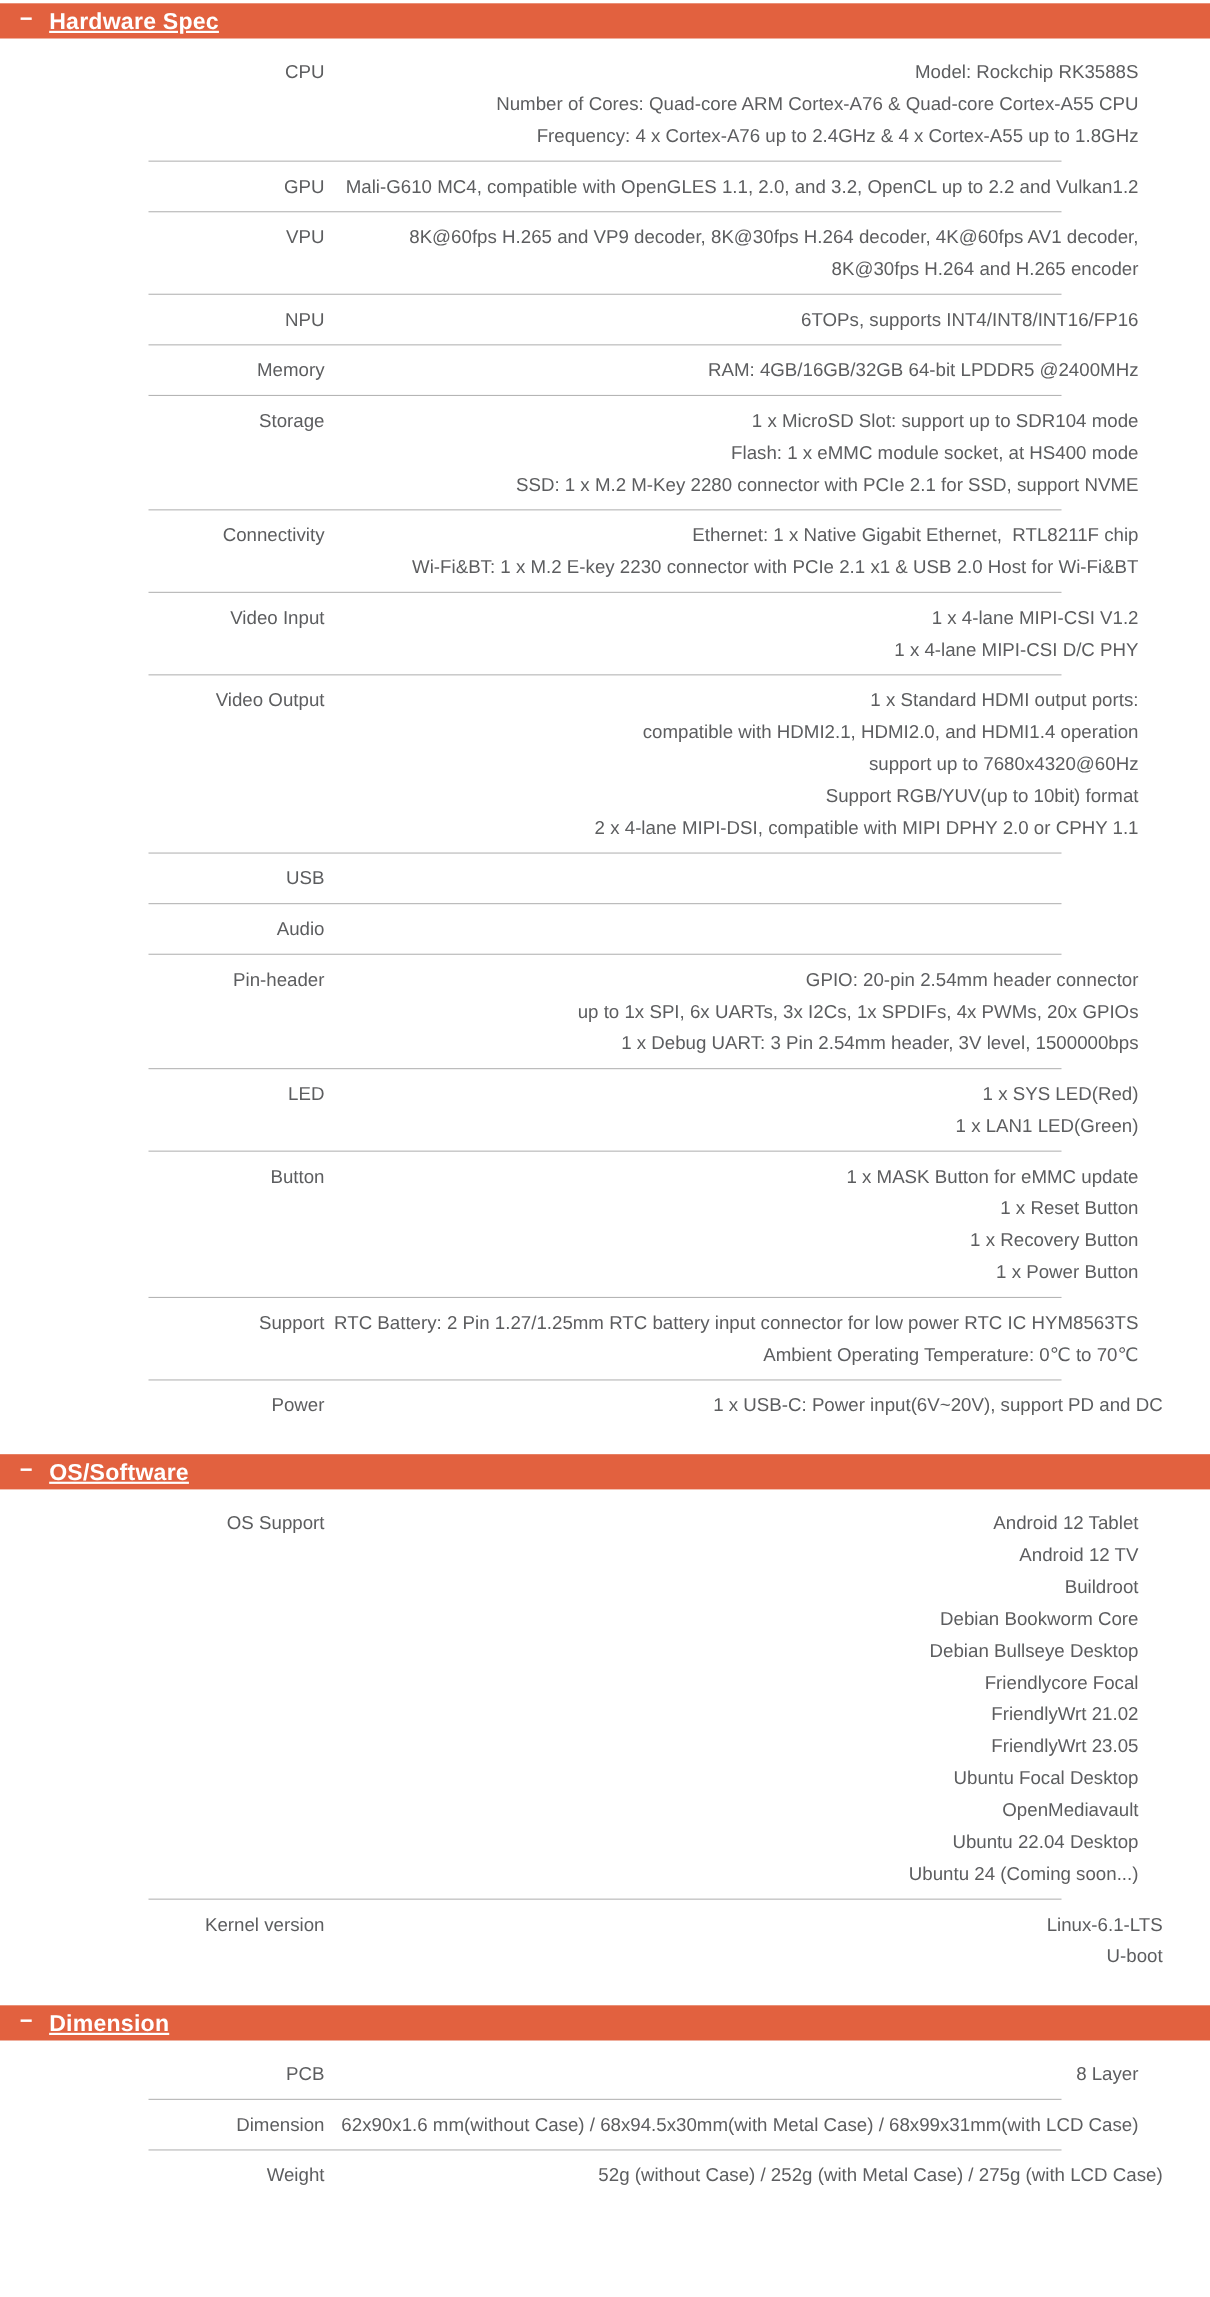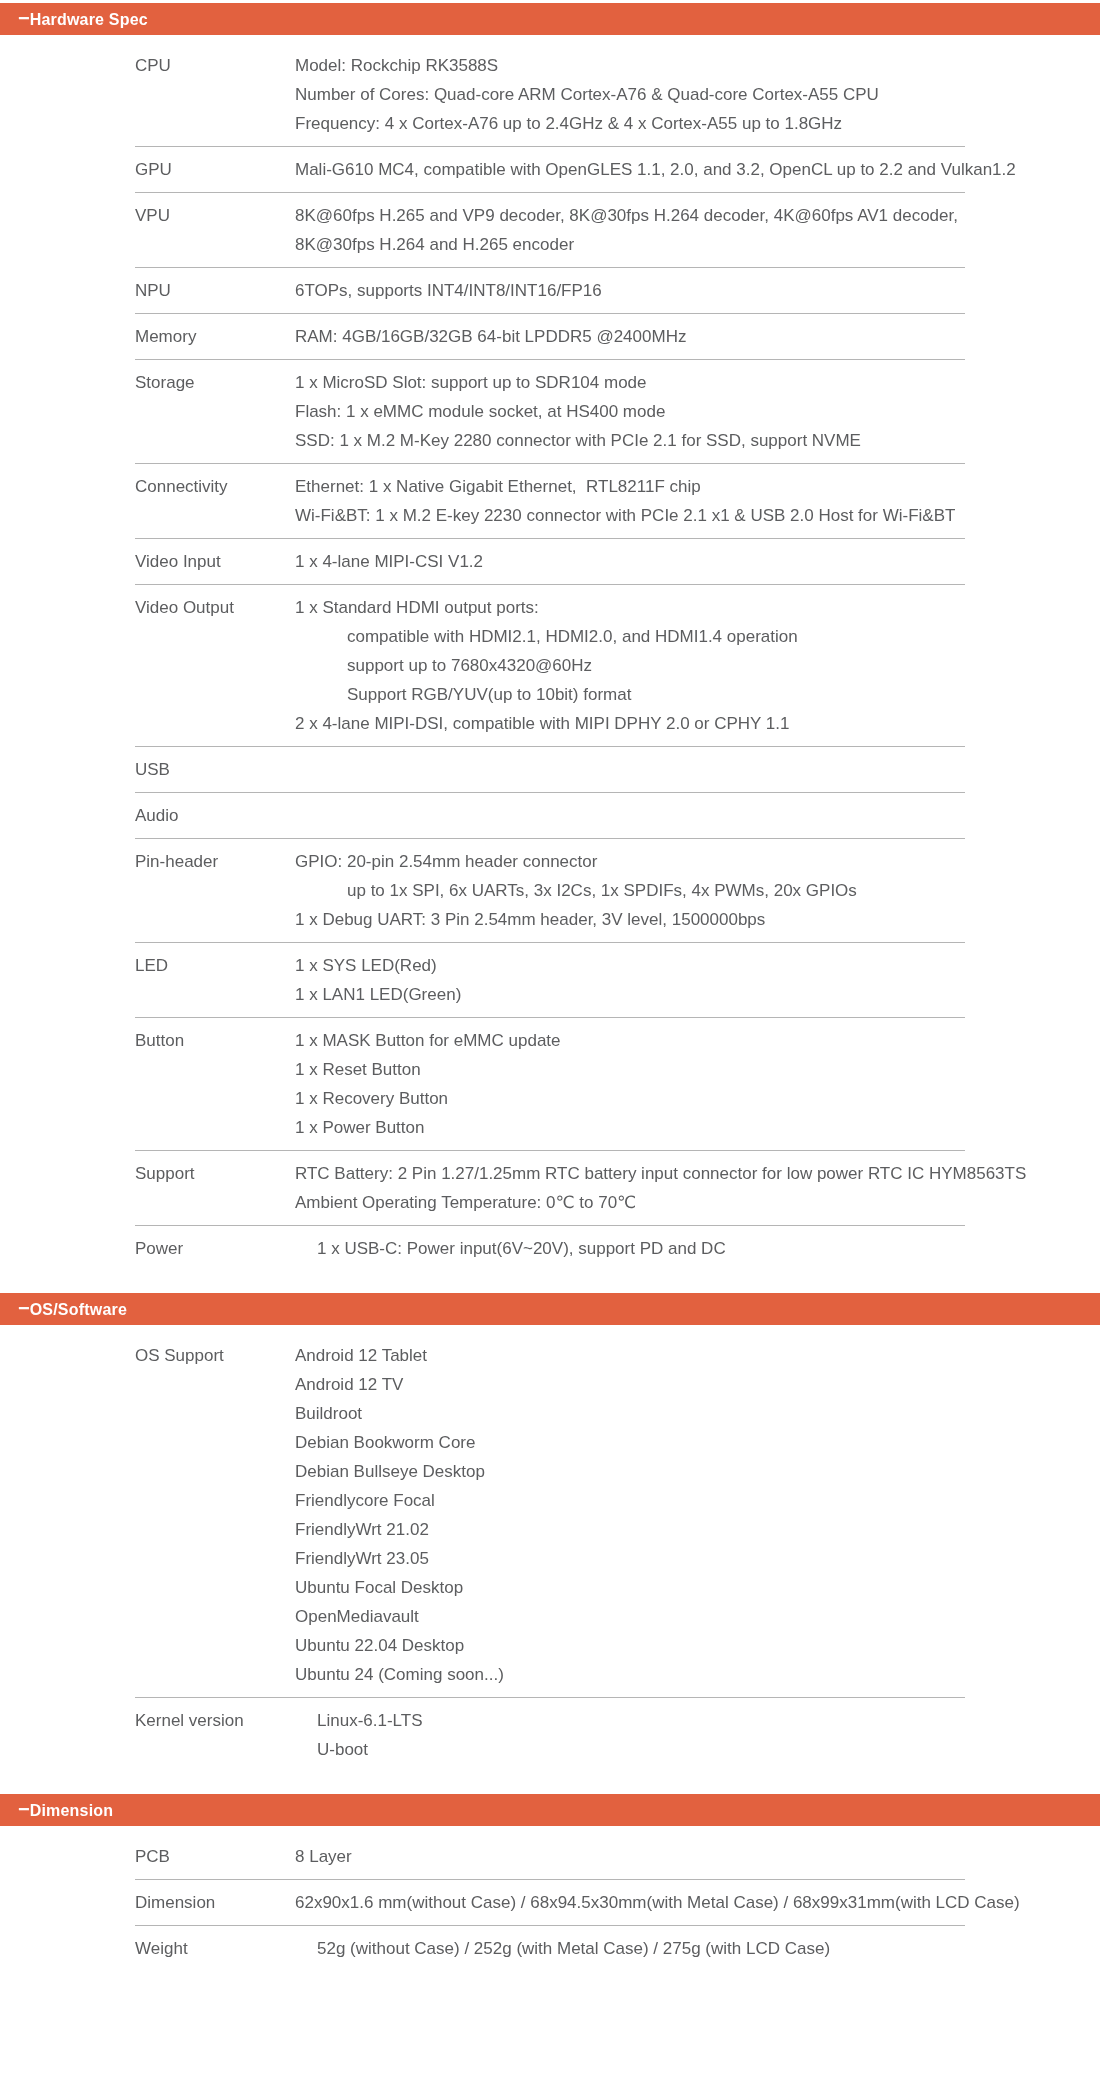--- a/index.html
+++ b/index.html
@@ -30,28 +30,30 @@
     cursor: pointer;
   }
   .collapse-icon {
     margin-left: 18px;
     font-size: 20px;
     font-weight: bold;
     line-height: 1;
     transform: translateY(-1px);
   }
   .section-title {
-    margin-left: 0;
-    font-size: 16px;
+    margin-left: 15px;
+    font-size: 21px;
     font-weight: bold;
     letter-spacing: 0.2px;
+    text-decoration: underline;
   }
 
   .section-body {
     padding: 8px 0 22px 135px;
+    text-align: right;
   }
   .spec-row {
     width: 830px;
     display: flex;
     align-items: flex-start;
     padding: 8px 0;
     border-bottom: 1px solid var(--divider-color, #b5b5b5);
   }
   .spec-row:last-child { border-bottom: none; gap: 22px; }
 
@@ -138,20 +140,21 @@
 
   <div class="value-line">Wi-Fi&amp;BT: 1 x M.2 E-key 2230 connector with PCIe 2.1 x1 &amp; USB 2.0 Host for Wi-Fi&amp;BT</div>
 </div>
   </div>
 
   <div class="spec-row">
     <div class="spec-label">Video Input</div>
     <div class="spec-value">
   <div class="value-line">1 x 4-lane MIPI-CSI V1.2</div>
 
+  <div class="value-line">1 x 4-lane MIPI-CSI D/C PHY</div>
 </div>
   </div>
 
   <div class="spec-row">
     <div class="spec-label">Video Output</div>
     <div class="spec-value">
   <div class="value-line">1 x Standard HDMI output ports:</div>
 
   <div class="value-line indent">compatible with HDMI2.1, HDMI2.0, and HDMI1.4 operation</div>
 

